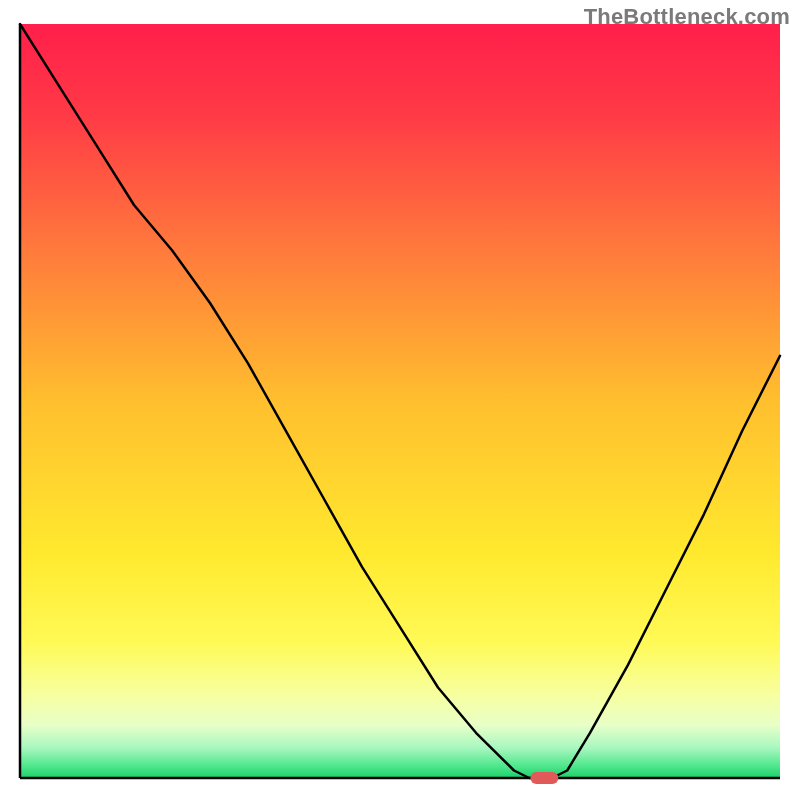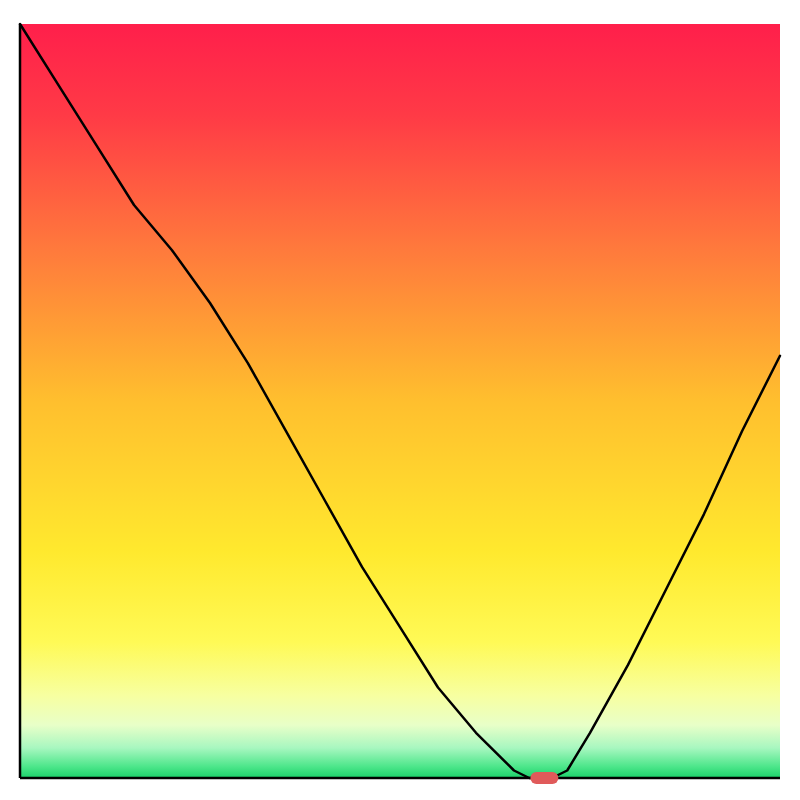--- a/index.html
+++ b/index.html
@@ -45,20 +45,21 @@
   }
   .marker {
     fill: #e05a5a;
     stroke: none;
   }
 </style>
 </head>
 <body>
 
 <div class="chart-container">
+  <div class="watermark">TheBottleneck.com</div>
   <svg class="plot" viewBox="0 0 800 800">
     <defs>
       <linearGradient id="heat" x1="0" y1="0" x2="0" y2="1">
           <stop offset="0%" stop-color="#ff1f4b"></stop>
           <stop offset="12%" stop-color="#ff3a46"></stop>
           <stop offset="30%" stop-color="#ff7a3c"></stop>
           <stop offset="50%" stop-color="#ffbf2e"></stop>
           <stop offset="70%" stop-color="#ffe92e"></stop>
           <stop offset="82%" stop-color="#fffa56"></stop>
           <stop offset="89%" stop-color="#f7ffa0"></stop>

